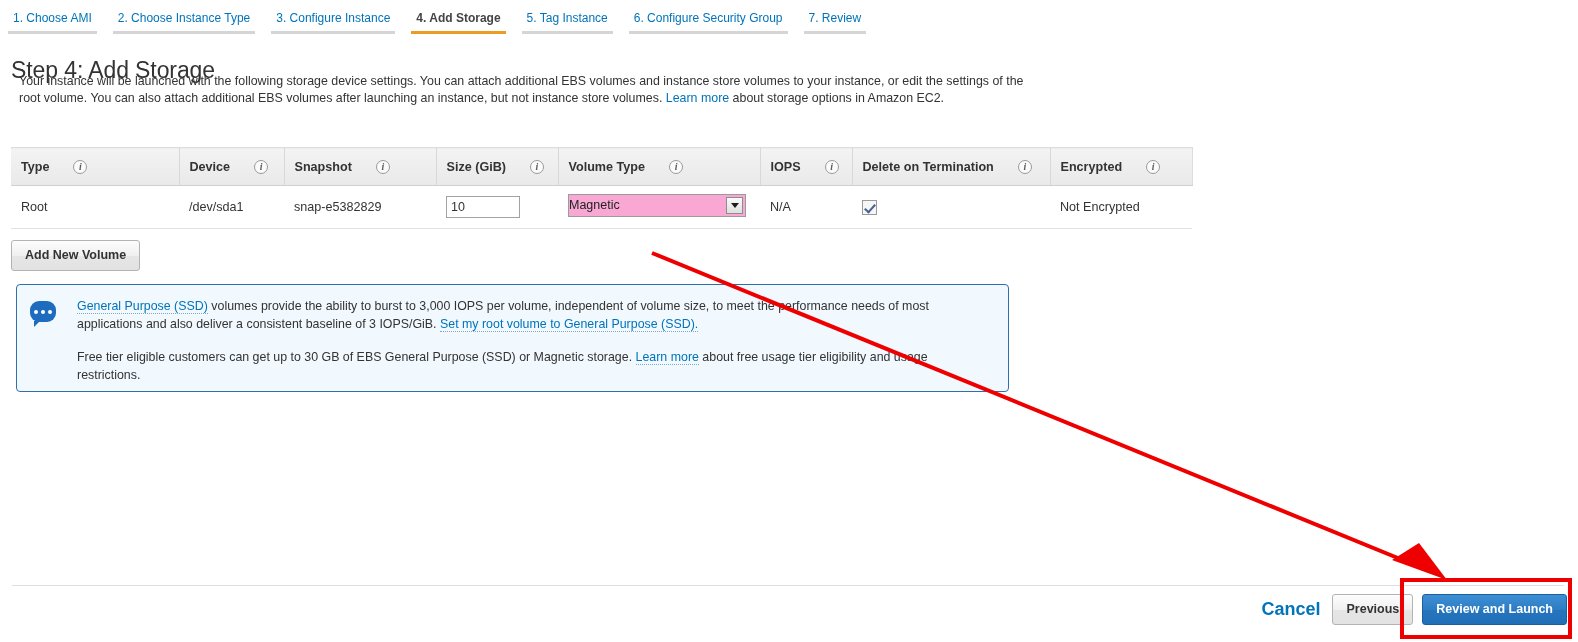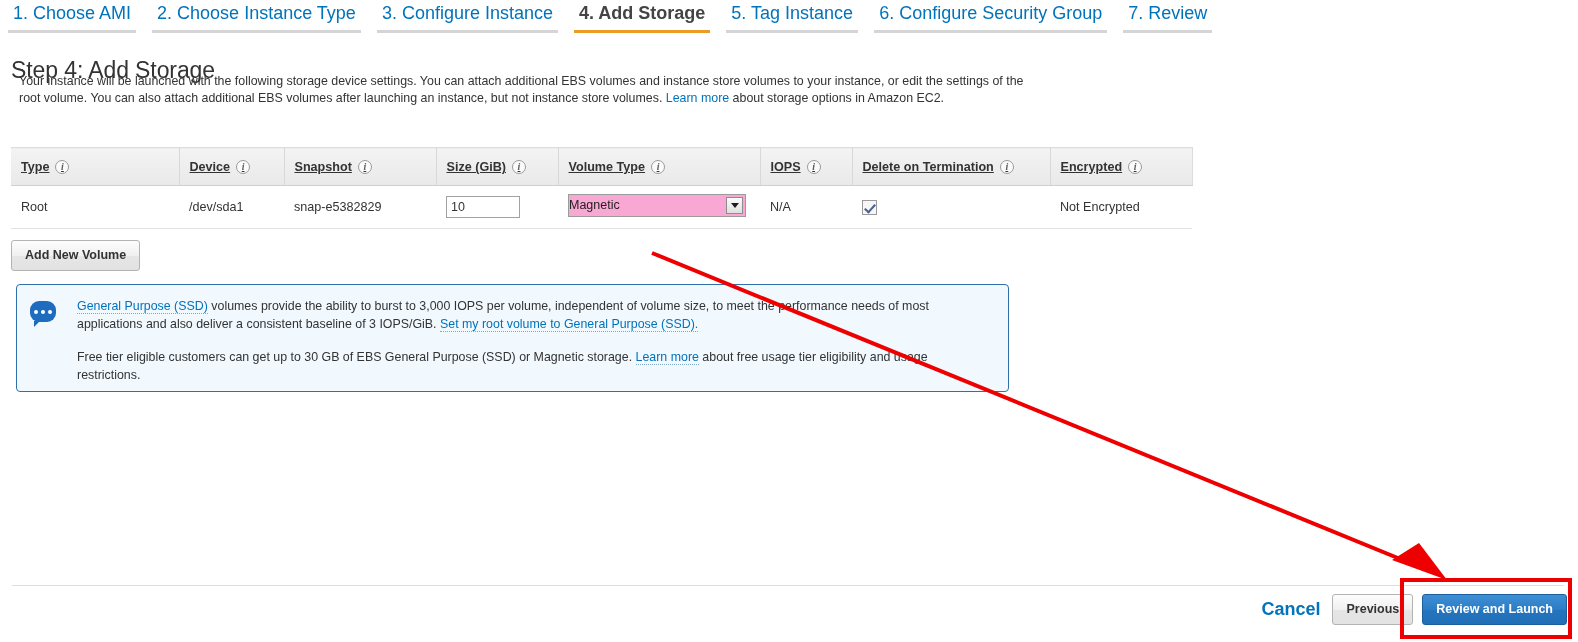--- a/index.html
+++ b/index.html
@@ -14,22 +14,22 @@
   #root { position: relative; width: 1578px; height: 642px; }
 
   
   .tabs {
     position: absolute; left: 0; top: 0;
     width: 1578px; height: 30px;
     display: flex; align-items: flex-start;
   }
   .tab {
     position: relative;
-    padding: 3px 13px 9px 13px;
-    font-size: 18px;
+    padding: 11px 13px 9px 13px;
+    font-size: 12px;
     color: #0073bb;
     white-space: nowrap;
     cursor: pointer;
   }
   .tab .tab-rule {
     position: absolute; left: 8px; right: 8px; bottom: 0;
     height: 3px; background: #d5d5d5;
   }
   .tab.active { color: #444444; font-weight: bold; cursor: default; }
   .tab.active .tab-rule { background: #ec9c24; }
@@ -69,21 +69,21 @@
   }
   table.storage thead th:last-child { border-right: 1px solid #dcdcdc; }
   table.storage tbody td {
     border-bottom: 1px solid #e2e2e2;
     font-size: 12.6px; color: #333333;
     padding: 8px 10px;
     height: 37px;
     white-space: nowrap;
     vertical-align: middle;
   }
-  .hcell { display: inline-flex; align-items: flex-start; gap: 6px; text-decoration: underline; }
+  .hcell { display: inline-flex; align-items: flex-start; gap: 24px; }
   .info-ico {
     display: inline-block;
     width: 14px; height: 14px; line-height: 12px;
     border: 1px solid #9a9a9a; border-radius: 50%;
     text-align: center; font-size: 10px; font-style: italic;
     font-family: "Liberation Serif", serif;
     color: #5d5d5d; background: #fbfbfb;
     cursor: pointer; vertical-align: middle;
   }
 

